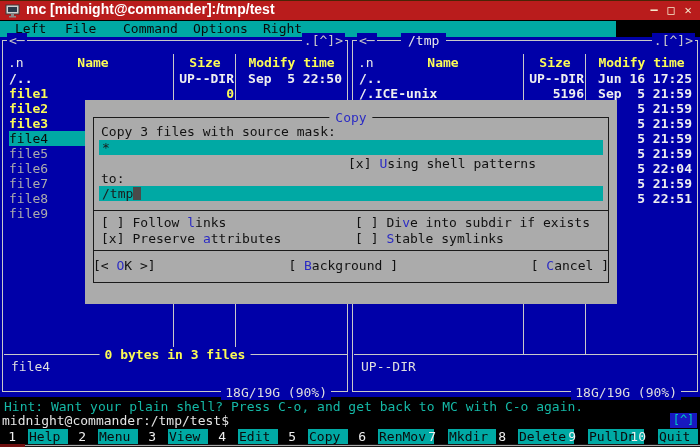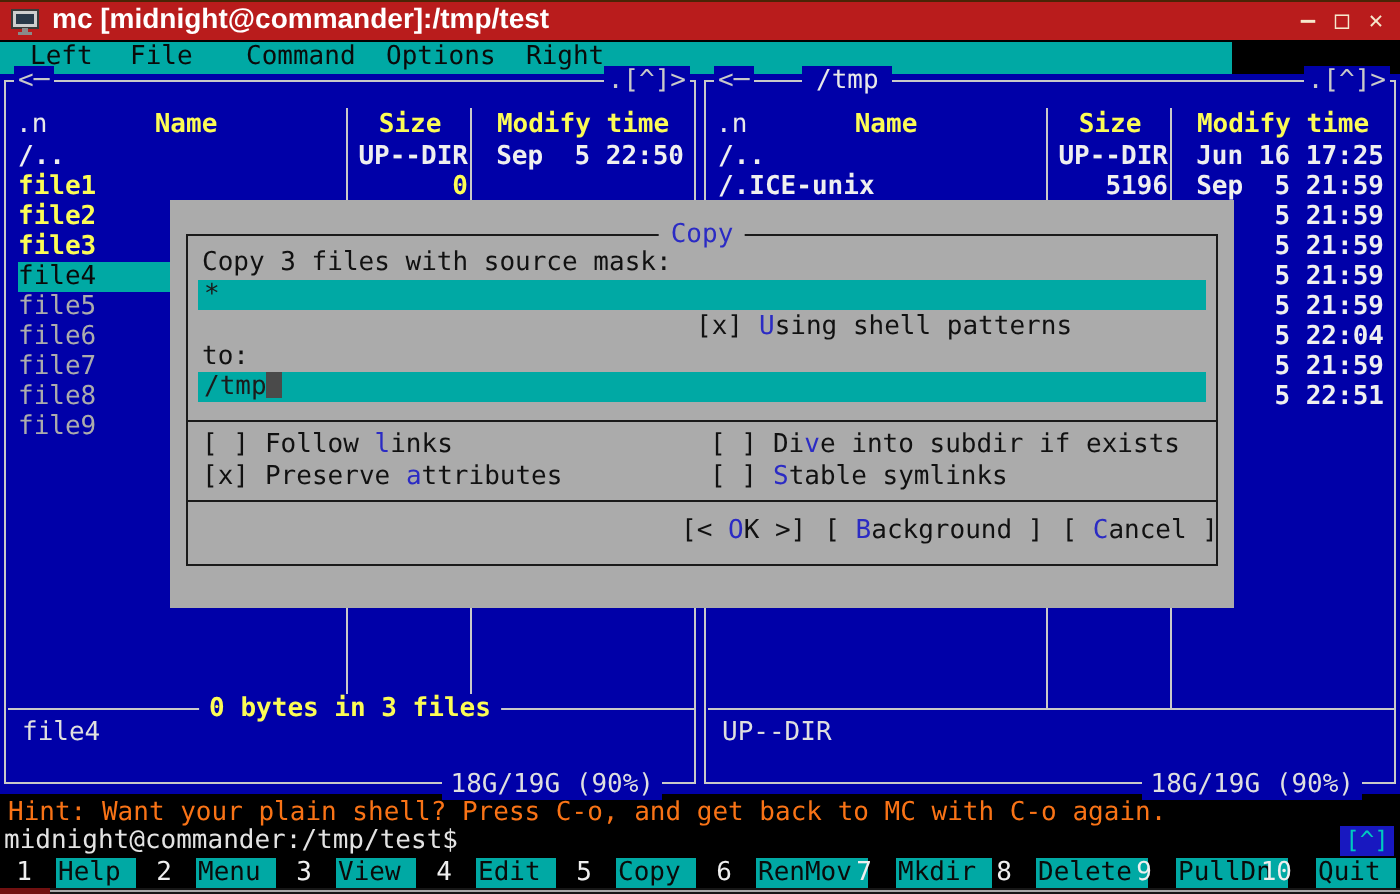--- a/index.html
+++ b/index.html
@@ -61,24 +61,24 @@
   .dinput { position:absolute; left:14px; width:504px; height:15px;
     background:#00A9A4; color:#1b1b1b; padding-left:3px; white-space:pre; }
   .cursorblk { display:inline-block; width:8px; height:13px; background:#4a4a4a;
     vertical-align:-2px; }
   .ddiv { position:absolute; left:8px; right:8px; height:1px; background:#1a1a1a; }
   .cb { position:absolute; white-space:pre; cursor:default; }
   .cb .state { margin-right:8px; }
   .hot { color:#2B2BC4; }
   .pre, .post, .state, .hot { white-space:pre; }
   #dlg-buttons { position:absolute; left:8px; right:8px; top:158px;
-    display:flex; justify-content:flex-end; gap:9px; }
+    display:flex; justify-content:space-between; gap:9px; }
   .dbtn { white-space:pre; cursor:default; }
   
-  #hintline { position:absolute; left:4px; top:399px; color:#f97316; white-space:pre; }
+  #hintline { position:absolute; left:4px; top:399px; color:#14b8a6; white-space:pre; }
   #promptline { position:absolute; left:2px; top:413px; color:#E3E3E3; white-space:pre; }
   #promptscroll { position:absolute; left:670px; top:413px; width:27px; height:15px;
     background:#1818C0; color:#00C9BE; text-align:center; font-size:12px; }
   #keybar { position:absolute; left:0; top:429px; width:700px; height:15px; display:flex; }
   .fkey { width:70px; display:flex; }
   .fkey .num { min-width:16px; text-align:right; color:#EFEFEF; }
   .fkey .lbl { background:#00A9A4; color:#0a0a0a; padding:0 8px 0 1px; white-space:pre;margin-left:12px; }
   #bottomstrip { position:absolute; left:0; top:444px; width:700px; height:3px; background:#161616; }
   #bottomstrip .line { position:absolute; left:25px; right:0; top:1px; height:1px; background:#A8A8A8; }
   #bottomstrip .grip { position:absolute; left:0; top:0; width:25px; height:3px; background:#701010; }

